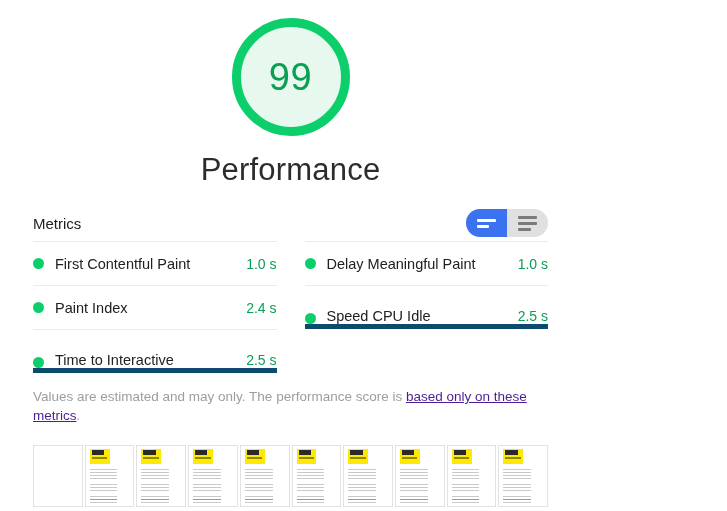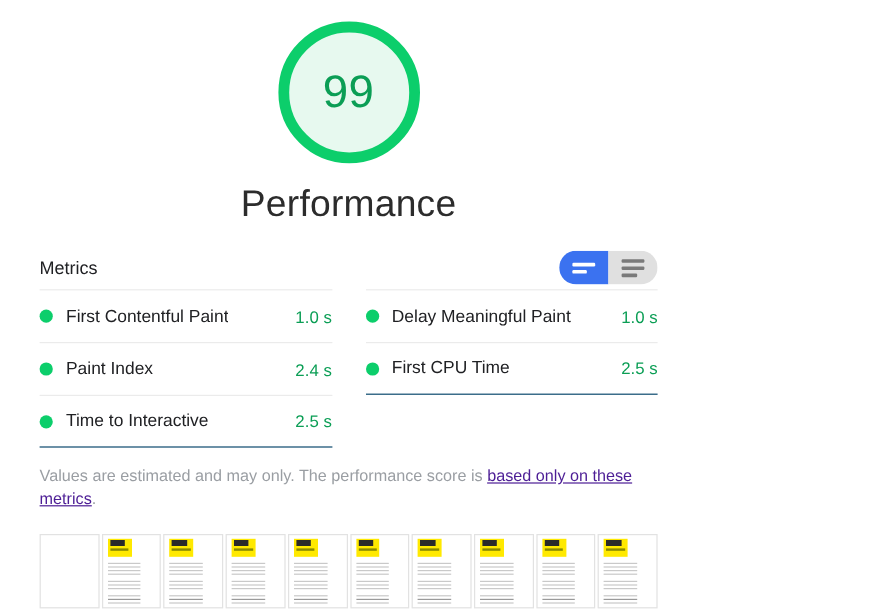--- a/index.html
+++ b/index.html
@@ -111,21 +111,22 @@
   .metric-col { flex: 1; min-width: 0; }
 
   .metric-row {
     display: flex;
     align-items: center;
     height: 44px;
     border-top: 1px solid #ebebeb;
     box-sizing: border-box;
   }
   .metric-row:last-child {
-    border-bottom: 1px solid #0c4a6e;
+    border-bottom: 5px solid #0c4a6e;
+    align-items: flex-end;
   }
   .dot {
     width: 11px;
     height: 11px;
     border-radius: 50%;
     background: #0cce6b;
     flex: 0 0 auto;
     margin-right: 11px;
   }
   .metric-label {
@@ -267,21 +268,21 @@
       </div>
 
       <div class="metric-col">
         <div class="metric-row">
           <span class="dot"></span>
           <span class="metric-label">Delay Meaningful Paint</span>
           <span class="metric-value">1.0 s</span>
         </div>
         <div class="metric-row">
           <span class="dot"></span>
-          <span class="metric-label">First CPU Time</span>
+          <span class="metric-label">Speed CPU Idle</span>
           <span class="metric-value">2.5 s</span>
         </div>
       </div>
 
     </div>
 
     <div class="disclaimer"><span>Values are estimated and may only. The performance score is </span><a href="#">based only on these metrics</a><span>.</span></div>
 
   </div>
 

